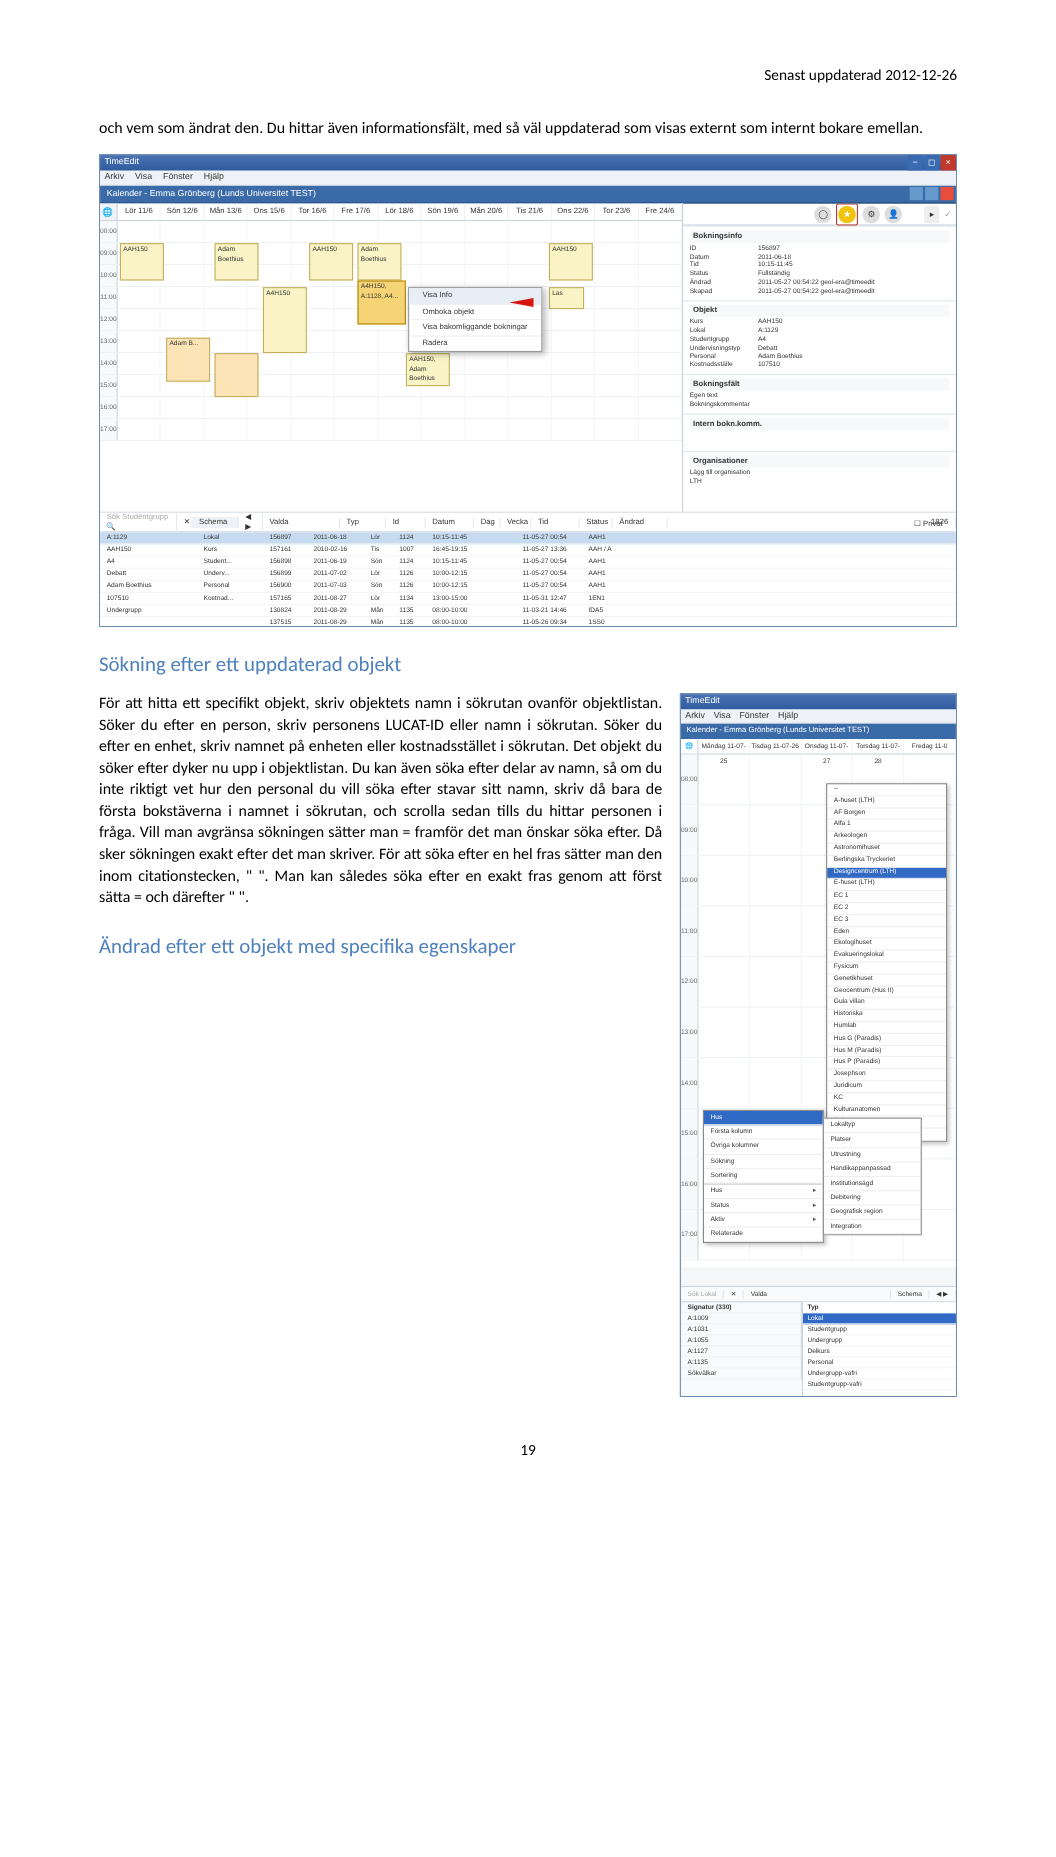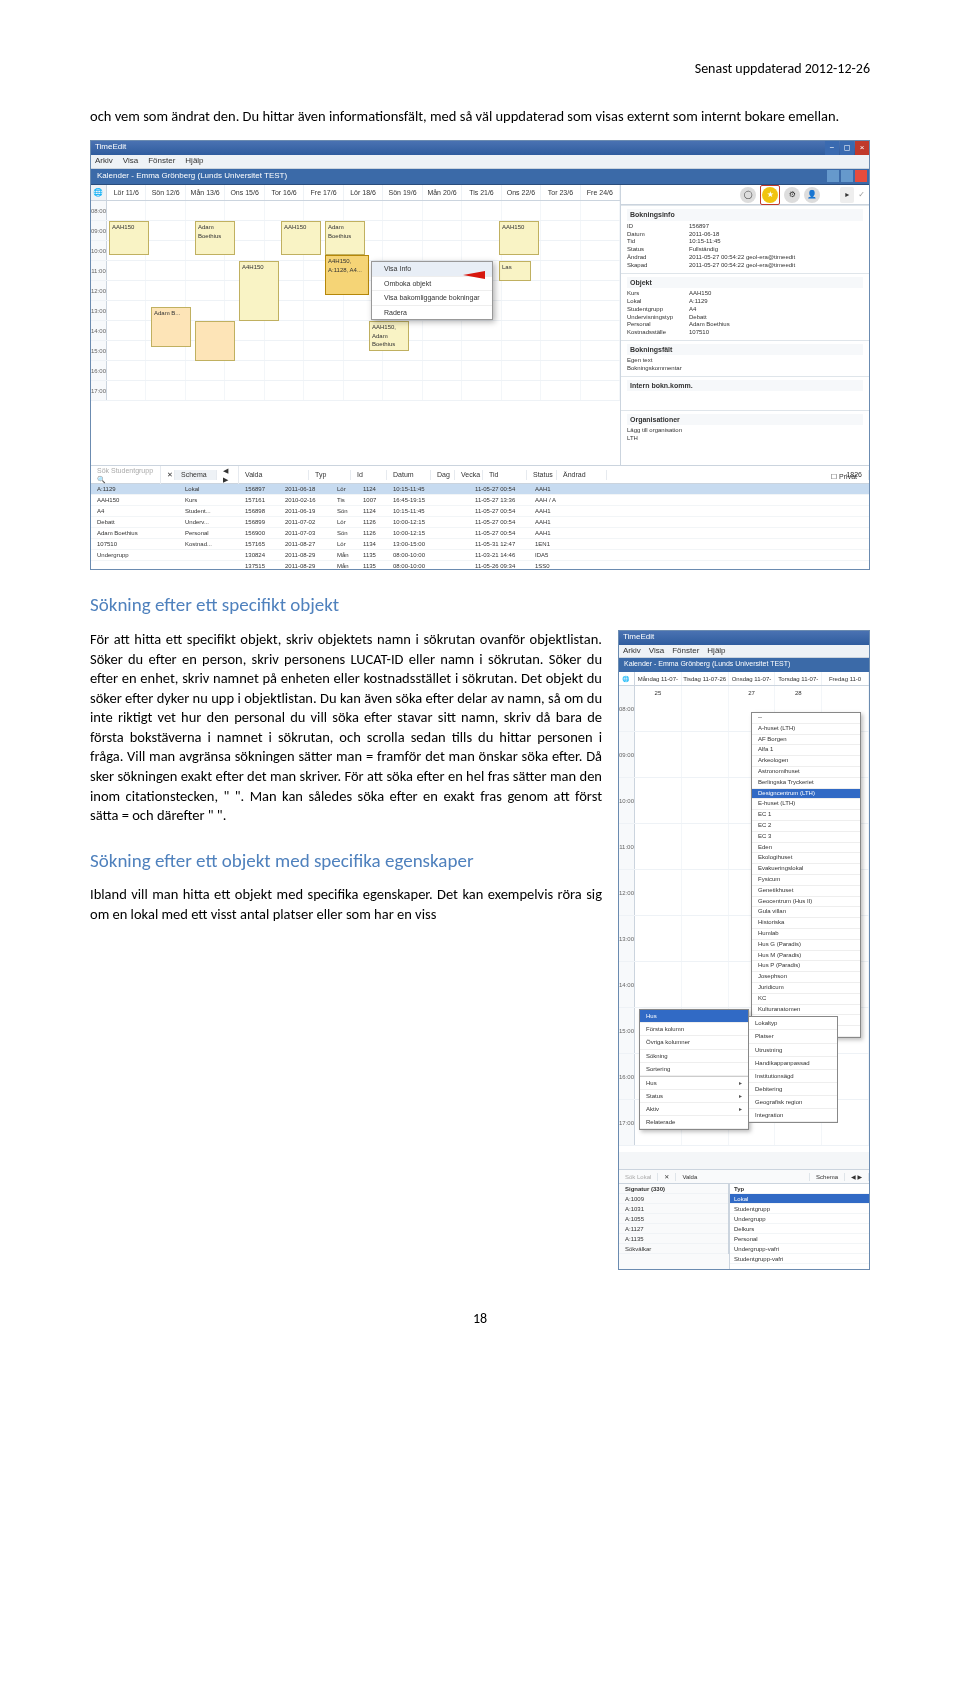--- a/index.html
+++ b/index.html
@@ -562,29 +562,28 @@
           <div class="td" style="width: 52px;">08:00-10:00</div>
           <div class="td" style="width: 30px;"></div>
           <div class="td" style="width: 60px;">11-05-26 09:34</div>
           <div class="td" style="width: 36px;">1SS0</div>
         </div>
       </div>
     <div style="position:absolute; right:12px; bottom:88px; font-size:7px;">☐ <span>Privat</span></div>
   </div>
 </div>
 
-<h2 class="heading2">Sökning efter ett specifikt objekt</h2>
+<h2 class="heading2">Sökning efter ett uppdaterad objekt</h2>
 
 <div class="two-col">
   <div class="left">
     <p class="body-para" style="text-align:justify;">För att hitta ett specifikt objekt, skriv objektets namn i sökrutan ovanför objektlistan. Söker du efter en person, skriv personens LUCAT-ID eller namn i sökrutan. Söker du efter en enhet, skriv namnet på enheten eller kostnadsstället i sökrutan. Det objekt du söker efter dyker nu upp i objektlistan. Du kan även söka efter delar av namn, så om du inte riktigt vet hur den personal du vill söka efter stavar sitt namn, skriv då bara de första bokstäverna i namnet i sökrutan, och scrolla sedan tills du hittar personen i fråga. Vill man avgränsa sökningen sätter man = framför det man önskar söka efter. Då sker sökningen exakt efter det man skriver. För att söka efter en hel fras sätter man den inom citationstecken, " ". Man kan således söka efter en exakt fras genom att först sätta = och därefter " ".</p>
 
-    <h2 class="heading2">Sökning efter ett objekt med specifika egenskaper</h2>
-
-    <p class="body-para" style="text-align:justify;">Ibland vill man hitta ett objekt med specifika egenskaper. Det kan exempelvis röra sig om en lokal med ett visst antal platser eller som har en viss</p>
+    <h2 class="heading2">Ändrad efter ett objekt med specifika egenskaper</h2>
+
   </div>
 
   <div class="right-fig">
 
     <div class="screenshot2">
       <div class="s2-titlebar">
         <span>TimeEdit</span>
       </div>
       <div class="s2-menubar">
         <span>Arkiv</span>
@@ -781,13 +780,13 @@
               <div class="br2">Personal</div>
               <div class="br2">Undergrupp-vafri</div>
               <div class="br2">Studentgrupp-vafri</div>
             </div>
         </div>
       </div>
     </div>
   </div>
 </div>
 
-<div class="page-num">18</div>
+<div class="page-num">19</div>
 
 </body></html>

